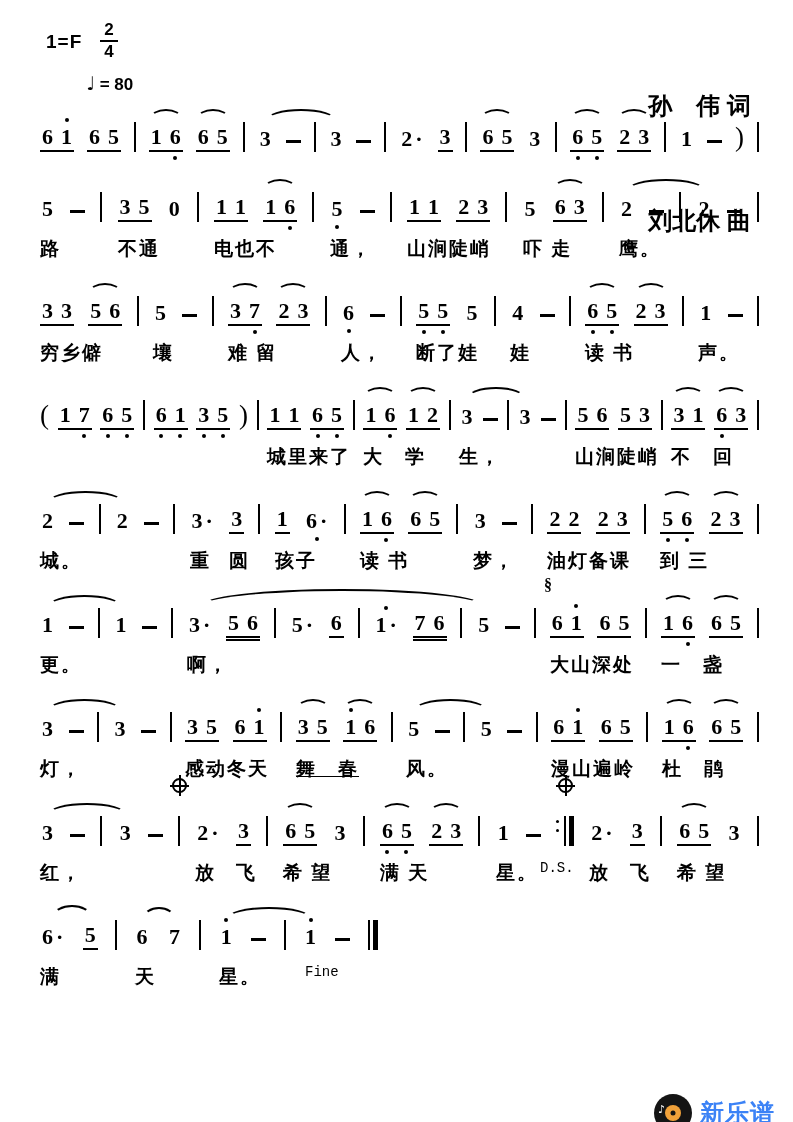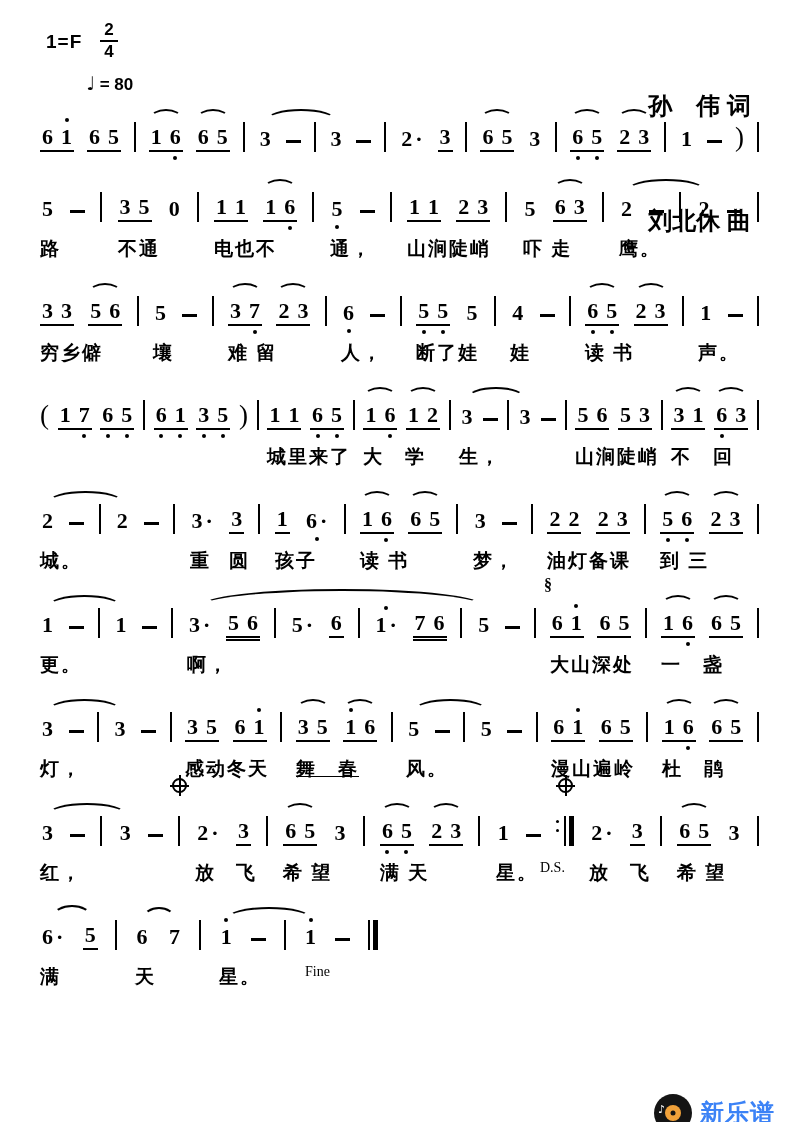--- a/index.html
+++ b/index.html
@@ -52,21 +52,21 @@
   .repeatbar .rdots{width:3px;height:3px;border-radius:50%;background:#000;box-shadow:0 -9px 0 #000;align-self:center;margin:0 2px 2px 0;}
   .slur{
     position:absolute;box-sizing:border-box;
     border:2px solid transparent;border-top-color:#000;border-bottom:none;
     border-radius:50% 50% 0 0 / 100% 100% 0 0;
   }
   .mark-coda{position:absolute;width:11px;height:11px;border:2px solid #000;border-radius:50%;}
   .mark-coda::before{content:"";position:absolute;left:50%;top:-5px;bottom:-5px;width:2px;background:#000;transform:translateX(-50%);}
   .mark-coda::after{content:"";position:absolute;top:50%;left:-4px;right:-4px;height:2px;background:#000;transform:translateY(-50%);}
   .mark-segno{position:absolute;font-family:"Liberation Serif",serif;font-weight:700;font-size:16px;}
-  .below-label{position:absolute;font-size:14px;font-family:Liberation Serif, serif;color:#000;}
+  .below-label{position:absolute;font-size:14px;font-family:Liberation Mono, monospace;color:#000;}
   .lyric{position:absolute;font-size:19px;font-weight:700;letter-spacing:2px;white-space:pre;}
   .footer-logo{position:absolute;right:18px;bottom:12px;display:flex;align-items:center;gap:8px;}
   .record{width:38px;height:38px;border-radius:50%;background:#141414;position:relative;}
   .record-label{position:absolute;left:50%;top:50%;transform:translate(-50%,-50%);width:16px;height:16px;border-radius:50%;background:#f0a13a;}
   .record-label::after{content:"";position:absolute;left:50%;top:50%;transform:translate(-50%,-50%);width:5px;height:5px;border-radius:50%;background:#141414;}
   .record-note{position:absolute;left:4px;top:9px;color:#fff;font-size:11px;font-family:"DejaVu Sans",sans-serif;}
   .logo-text{font-size:24px;font-weight:900;letter-spacing:1px;color:#3b82f6;}
 </style>
 </head>
 <body>

